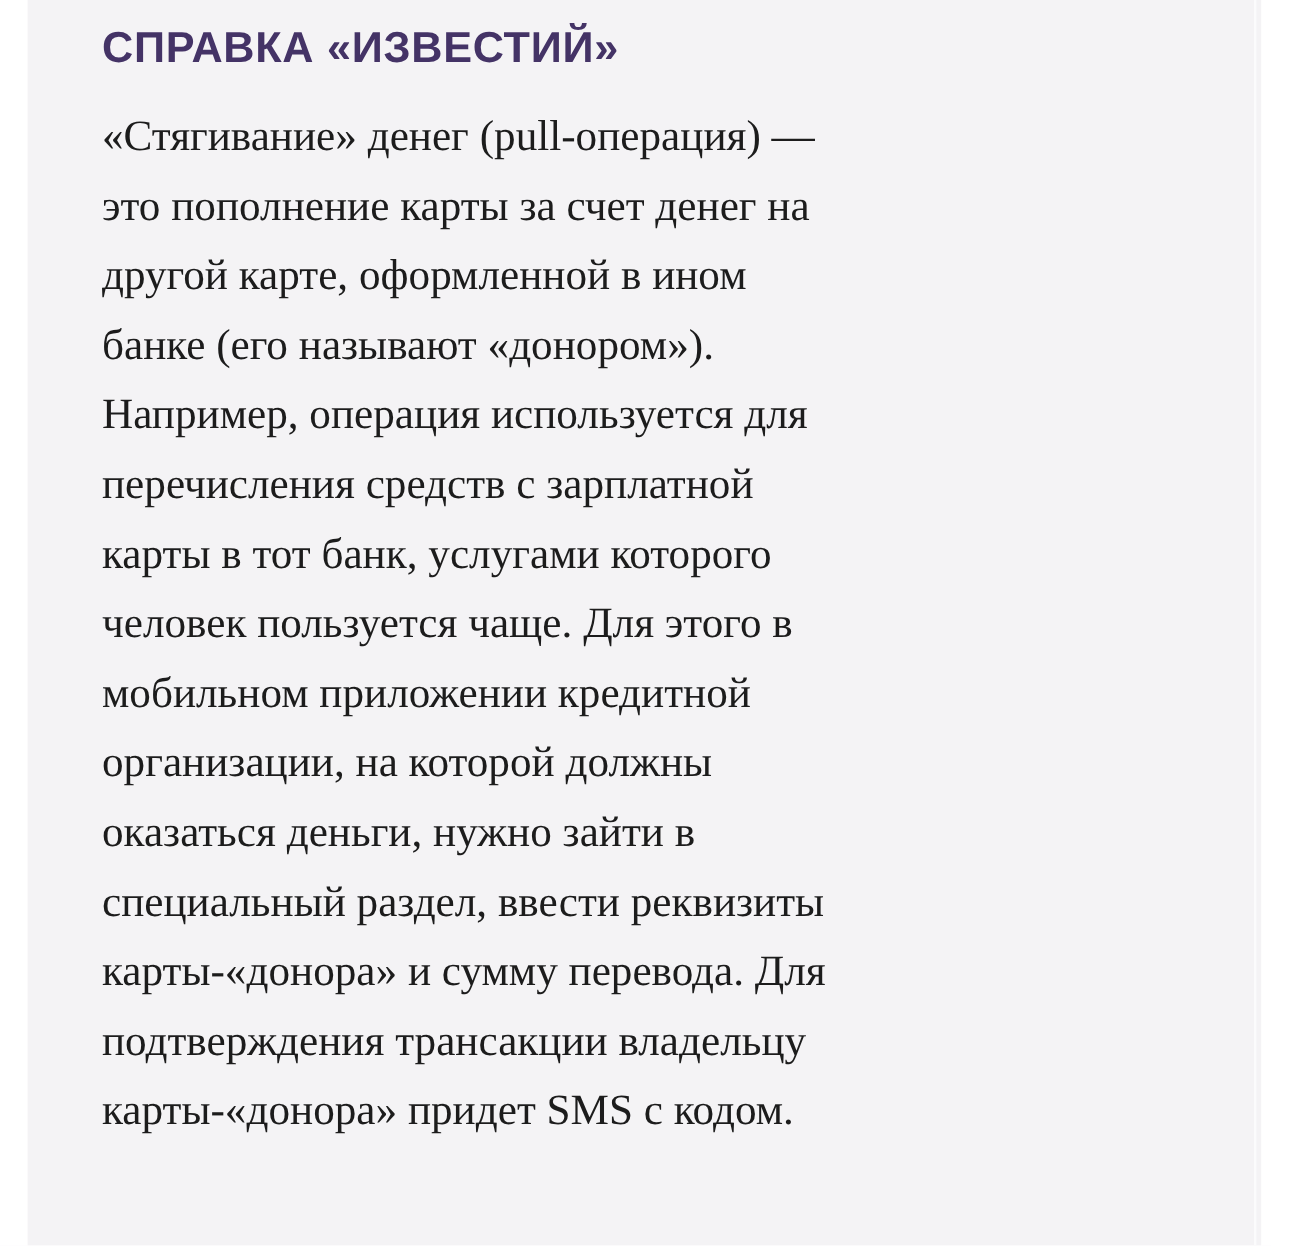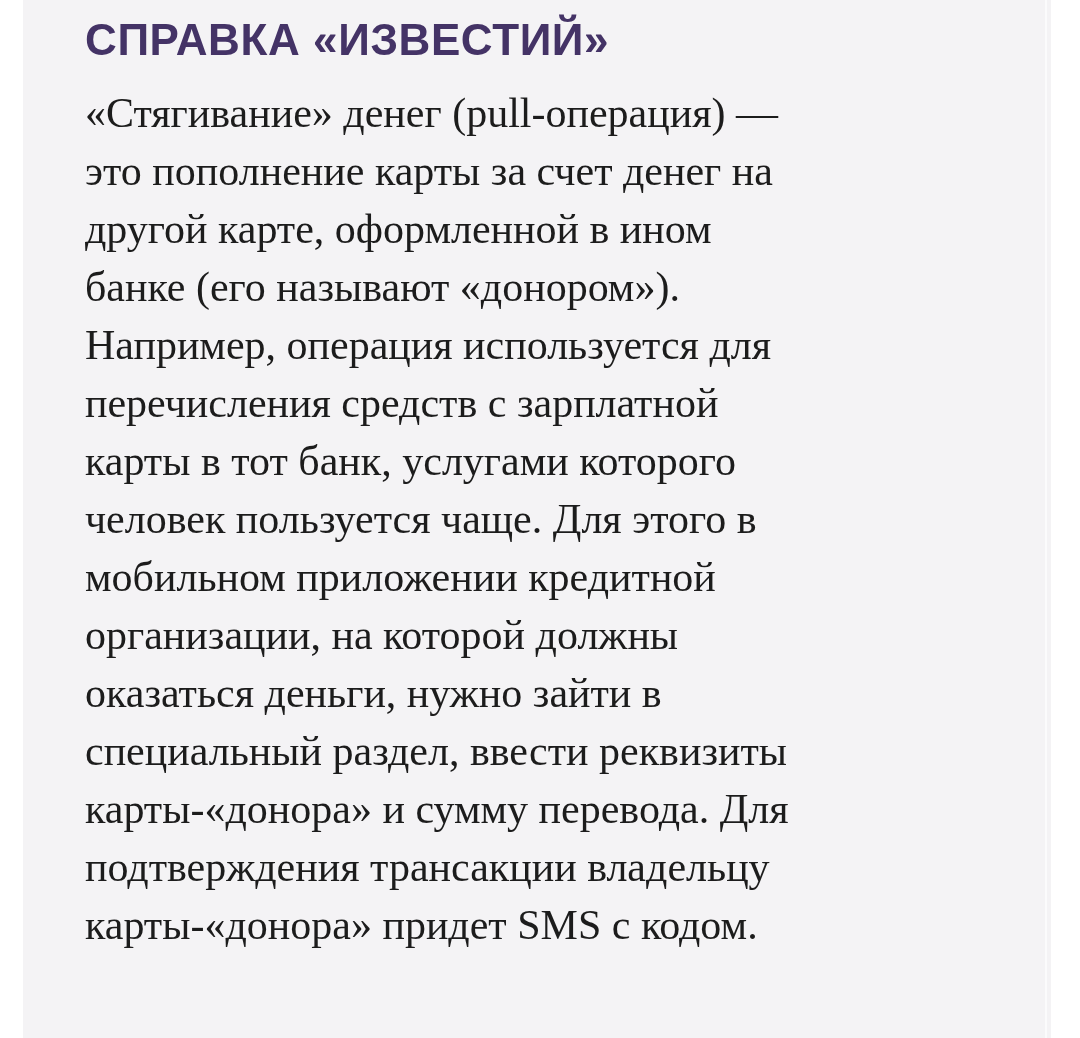--- a/index.html
+++ b/index.html
@@ -29,29 +29,29 @@
     top: 0;
     right: 4px;
     width: 2px;
     height: 1038px;
     background: #fbfbfc;
   }
   .heading {
     margin: 0;
     font-family: "Liberation Sans", sans-serif;
     font-weight: 700;
-    font-size: 44px;
+    font-size: 36px;
     line-height: 40px;
     letter-spacing: 0.6px;
     color: #443366;
   }
   .body-text {
     margin: 24px 0 0 0;
     font-family: "Liberation Serif", serif;
-    font-size: 42px;
+    font-size: 36px;
     line-height: 58px;
     color: #1c1c1c;
     white-space: pre-line;
   }
 </style>
 </head>
 <body>
 
 <div class="page">
   <section class="panel">

